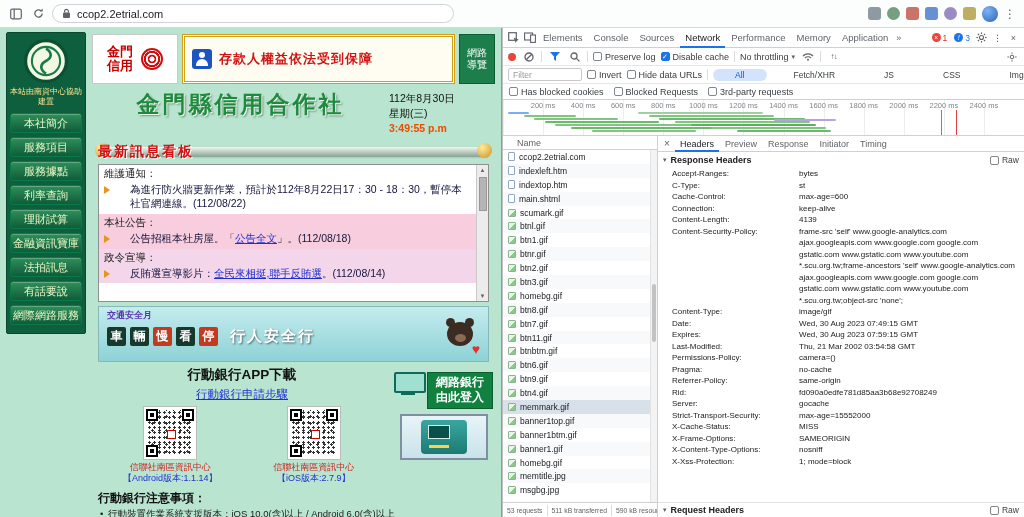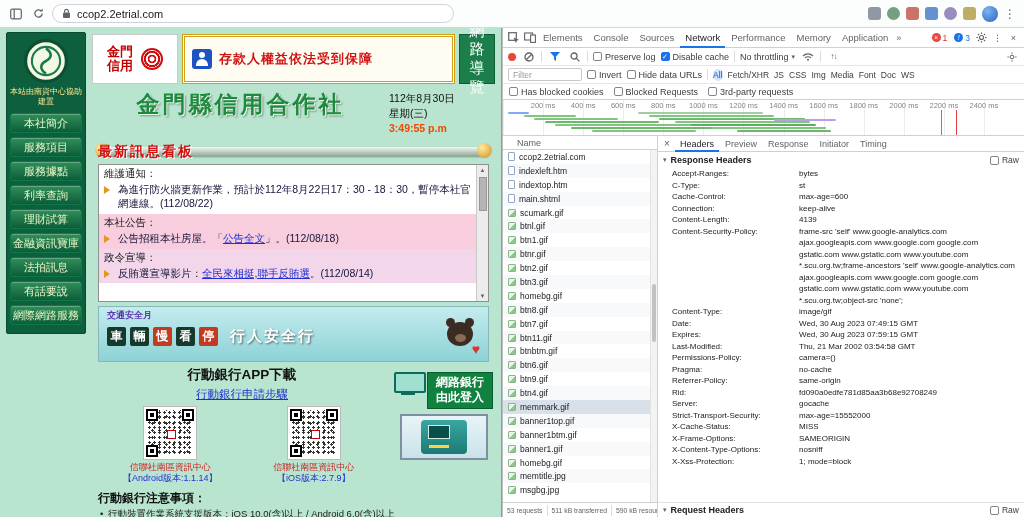--- a/index.html
+++ b/index.html
@@ -29,36 +29,36 @@
   .brand-row{display:flex;gap:4px;height:50px;margin-top:2px}
   .brand{width:86px;flex:none;background:#fff;border:1px solid #c9c9c9;display:flex;align-items:center;justify-content:center;gap:4px}
   .brand-text{width:30px;color:#c40000;font-weight:bold;font-size:13px;line-height:1.05;font-family:"Liberation Serif","DejaVu Serif",serif}
   .emblem{width:22px;height:22px;border-radius:50%;flex:none;background:radial-gradient(circle,#fff 18%,#d01010 22% 32%,#fff 36% 46%,#d01010 50% 62%,#fff 66%);border:2px solid #d01010}
   .protect{flex:1;border:3px double #d2a017;background:#fffdf2;display:flex;align-items:center;gap:7px;padding:0 7px;min-width:0}
   .pfig{width:20px;height:20px;flex:none;background:#1c55c2;border-radius:3px;position:relative}
   .pfig::before{content:"";position:absolute;left:7px;top:3px;width:6px;height:6px;border-radius:50%;background:#fff}
   .pfig::after{content:"";position:absolute;left:4px;top:10px;width:12px;height:7px;border-radius:6px 6px 0 0;background:#fff}
   .ptext{color:#d01414;font-weight:bold;font-size:13px;letter-spacing:1px;white-space:nowrap;overflow:hidden}
   .navguide{width:36px;flex:none;background:#1c7f4b;border:1px solid #0c5c34;color:#fff;display:flex;align-items:center;justify-content:center;text-align:center}
-  .navguide span{width:26px;font-size:15px;line-height:1.25}
+  .navguide span{width:26px;font-size:10px;line-height:1.25}
   .title-row{display:flex;margin-top:5px;align-items:flex-start}
   .site-title{flex:1;text-align:center;font-size:23px;font-weight:bold;color:#1d8a3e;letter-spacing:3px;font-family:"Liberation Serif","DejaVu Serif",serif;text-shadow:1px 1px 0 #eafbea,2px 2px 2px rgba(0,0,0,.35)}
   .datetime{width:106px;flex:none;font-size:10.5px;color:#101010;line-height:1.45;padding-top:2px}
   .time{color:#ef4a00;font-weight:bold}
   .board{position:relative;height:20px;margin:4px 6px 0}
   .board .bar{position:absolute;left:0;right:0;top:6px;height:9px;border-radius:5px;background:linear-gradient(#f2f6f1,#93a998);box-shadow:0 1px 2px rgba(0,0,0,.35)}
   .ball{position:absolute;top:2px;width:15px;height:15px;border-radius:50%;background:radial-gradient(circle at 35% 30%,#ffeda0,#cf8d1c)}
   .ball.l{left:-3px}.ball.r{right:-3px}
   .board-title{position:relative;z-index:1;display:block;text-align:left;color:#d01212;font-weight:bold;font-size:14px;letter-spacing:2px;line-height:20px;text-shadow:1px 1px 0 #fff}
   .news{margin:3px 6px 0;height:138px;background:#fff;border:1px solid #8f8f8f;display:flex;overflow:hidden}
   .news-content{flex:1;min-width:0;overflow:hidden;font-size:10.5px}
   .sec{padding:2px 5px 3px}
   .sec.white{background:#fff}.sec.pink{background:#f8cede}.sec.pink2{background:#f4d6ea}
   .sec-label{color:#1a1a1a;margin-bottom:1px}
-  .sec-body{display:flex;gap:8px;color:#14143c;line-height:1.4}
+  .sec-body{display:flex;gap:20px;color:#14143c;line-height:1.4}
   .tri{flex:none;width:0;height:0;margin-top:4px;border-top:4px solid transparent;border-bottom:4px solid transparent;border-left:6px solid #e8951c}
   .nlink{color:#1f2fd0;}
   .nlink:empty{display:none}
   .news-scroll{width:12px;flex:none;background:#ececec;border-left:1px solid #c9c9c9;display:flex;flex-direction:column;align-items:center;font-size:6px;color:#666;position:relative}
   .sarr{line-height:10px}
   .sarr.dn{position:absolute;bottom:0}
   .sthumb{width:8px;height:34px;background:#b5b5b5;border:1px solid #999;margin-top:2px}
   .traffic{position:relative;margin:4px 6px 0;height:56px;flex:none;background:linear-gradient(#c4ecee,#8ed2d6);border:1px solid #86b8ba;display:flex;align-items:center;padding:6px 8px 0;gap:2px;overflow:hidden}
   .ribbon{position:absolute;top:2px;left:8px;font-size:9px;font-weight:bold;color:#5b35b0}
   .tchars{display:contents}
@@ -119,21 +119,21 @@
   .issdot{width:9px;height:9px;border-radius:50%;background:#1a73e8;position:relative}
   .issdot::after{content:"!";position:absolute;inset:0;color:#fff;font-size:7px;line-height:9px;text-align:center}
   .dt-controls{height:18px;flex:none;display:flex;align-items:center;gap:5px;padding:0 5px;border-bottom:1px solid #e6e6e6}
   .recdot{width:8px;height:8px;border-radius:50%;background:#e8453c;flex:none}
   .throttle{display:flex;align-items:center;gap:3px;color:#3c4043;white-space:nowrap}
   .caret{font-size:7px;color:#5f6368}
   .arrows{font-size:8px;letter-spacing:-1px}
   .dt-filter{height:18px;flex:none;display:flex;align-items:center;gap:5px;padding:0 5px;border-bottom:1px solid #e6e6e6;white-space:nowrap;overflow:hidden}
   .finput{width:74px;height:13px;border:1px solid #c8c8c8;border-radius:2px;font-size:8.5px;padding:0 4px;color:#333;outline:none;font-family:inherit}
   .finput::placeholder{color:#9a9a9a}
-  .chip{padding:1px 0;border-radius:8px;color:#3c4043;font-size:8.5px}
+  .chip{padding:1px 22px;border-radius:8px;color:#3c4043;font-size:8.5px}
   .chip.active{background:#d3e3fd;color:#0b57d0}
   .dt-checks{height:16px;flex:none;display:flex;align-items:center;gap:10px;padding:0 6px;border-bottom:1px solid #d0d0d0;overflow:hidden}
   .dt-overview{height:36px;flex:none;position:relative;border-bottom:1px solid #d0d0d0;background-image:repeating-linear-gradient(to right,#ededed 0 1px,transparent 1px 7.6923%)}
   .ov-labels{position:relative;height:10px}
   .ov-label{position:absolute;top:1px;transform:translateX(-50%);font-size:7.5px;color:#80868b;white-space:nowrap}
   .ov-labels span:nth-of-type(1){left:7.69%}.ov-labels span:nth-of-type(2){left:15.38%}
   .ov-labels span:nth-of-type(3){left:23.08%}.ov-labels span:nth-of-type(4){left:30.77%}
   .ov-labels span:nth-of-type(5){left:38.46%}.ov-labels span:nth-of-type(6){left:46.15%}
   .ov-labels span:nth-of-type(7){left:53.85%}.ov-labels span:nth-of-type(8){left:61.54%}
   .ov-labels span:nth-of-type(9){left:69.23%}.ov-labels span:nth-of-type(10){left:76.92%}

